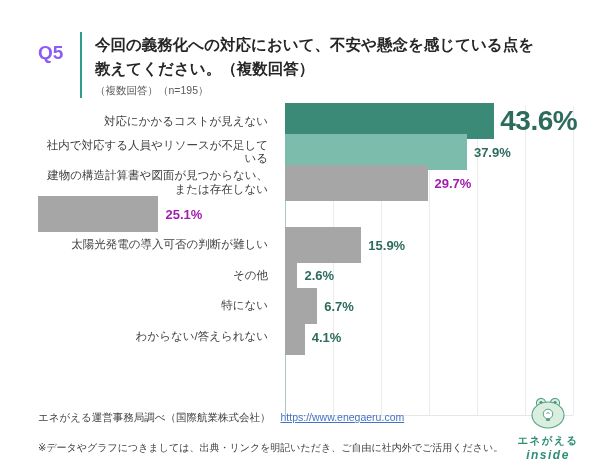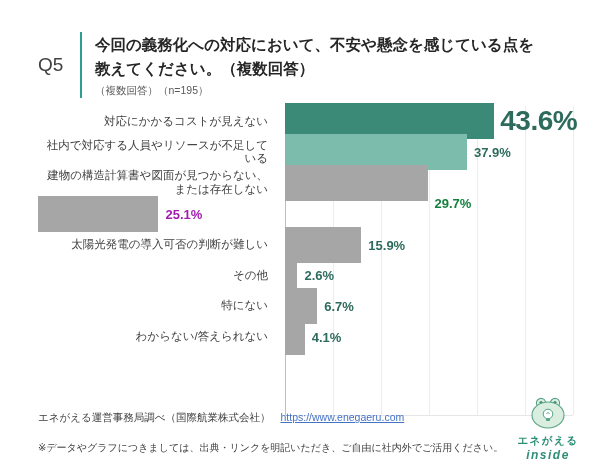--- a/index.html
+++ b/index.html
@@ -2,21 +2,21 @@
 <html><head>
 <meta charset="utf-8">
 <style>
   html,body{margin:0;padding:0;background:#fff;}
   .page{
     position:relative;width:600px;height:470px;background:#ffffff;overflow:hidden;
     font-family:"Liberation Sans","DejaVu Sans",sans-serif;color:#333;
   }
   
   .header{position:absolute;top:30px;left:38px;right:20px;display:flex;align-items:flex-start;}
-  .qnum{font-size:19px;font-weight:normal;color:#404040;margin-top:24px;width:34px;}
+  .qnum{font-size:19px;font-weight:bold;color:#8b5cf6;margin-top:12px;width:34px;}
   .vline{width:2px;align-self:stretch;background:#2f9e8f;margin:2px 13px 0 8px;min-height:58px;}
   .titleblock{flex:1;}
   .title{font-size:15.5px;font-weight:bold;color:#262626;line-height:24px;white-space:pre-line;margin-top:3px;}
   .subtitle{font-size:10.5px;color:#595959;margin-top:3px;}
   
   .chart{position:absolute;top:106px;left:38px;width:545px;height:309px;}
   .grid{position:absolute;left:247px;top:0;width:288px;height:100%;border-bottom:1px solid #e6e6e6;}
   .gridline{position:absolute;top:0;bottom:0;width:1px;background:#ececec;}
   .gridline.axis{background:#a9c9bd;}
   .rows{position:relative;height:100%;}
@@ -76,21 +76,21 @@
           <div class="bar-area">
             <div class="bar" style="width: 63.1667%; background: rgb(123, 188, 172);"></div>
             <div class="val" style="left: 63.1667%; color: rgb(45, 107, 92);">37.9%</div>
           </div>
         </div>
         <div class="row">
           <div class="cat">建物の構造計算書や図面が見つからない、
 または存在しない</div>
           <div class="bar-area">
             <div class="bar" style="width: 49.5%; background: rgb(166, 166, 166);"></div>
-            <div class="val" style="left: 49.5%; color: #15803d; margin-top: 20px;">29.7%</div>
+            <div class="val" style="left: 49.5%; color: #a21caf;">29.7%</div>
           </div>
         </div>
         <div class="row">
           <div class="bar-area">
             <div class="bar" style="width: 41.8333%; background: rgb(166, 166, 166);"></div>
             <div class="val" style="left: 41.8333%; color: #a21caf;">25.1%</div>
           </div>
         </div>
         <div class="row">
           <div class="cat">太陽光発電の導入可否の判断が難しい</div>

